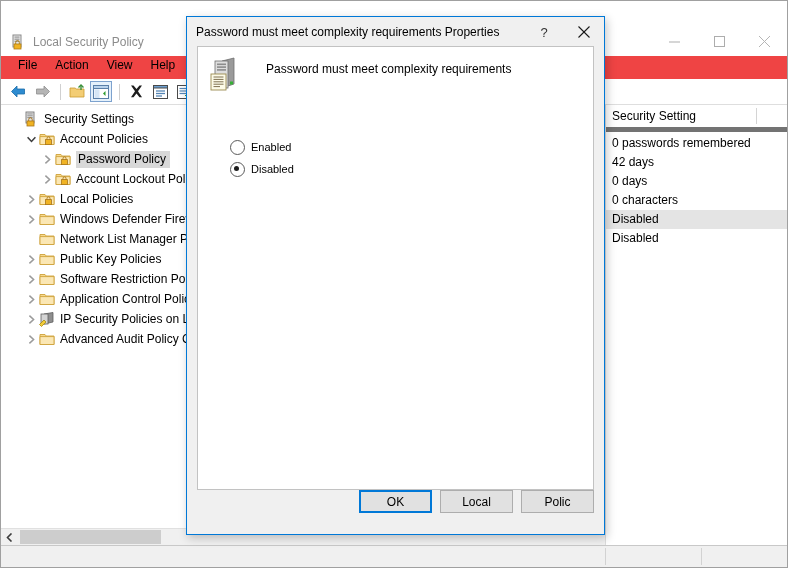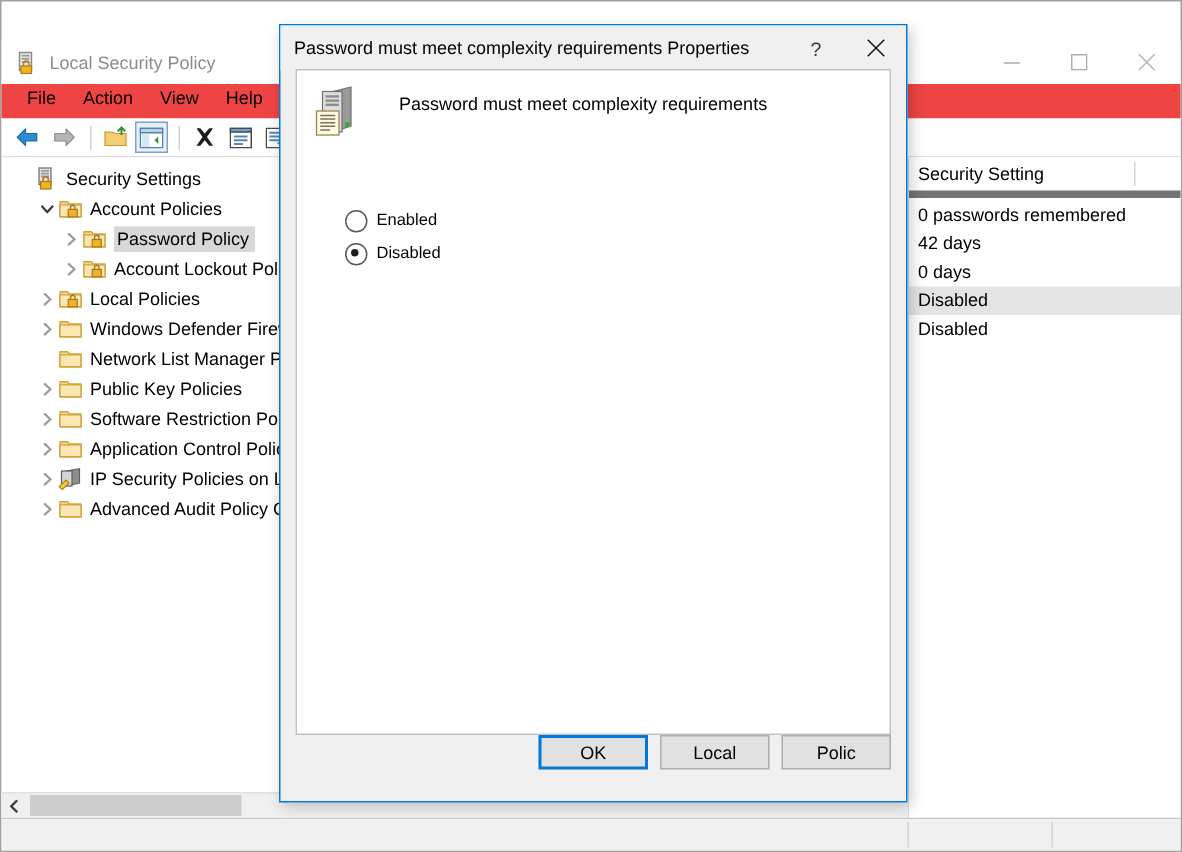--- a/index.html
+++ b/index.html
@@ -622,20 +622,21 @@
 
     <div class="list-pane">
       <div class="list-header">
         <div class="lh-col">Security Setting</div>
         <div class="lh-divider" style="left:150px;"></div>
       </div>
       <div class="list-rows" id="list-rows">
           <div class="list-row">0 passwords remembered</div>
           <div class="list-row">42 days</div>
           <div class="list-row">0 days</div>
+          <div class="list-row">0 characters</div>
           <div class="list-row selected">Disabled</div>
           <div class="list-row">Disabled</div>
         </div>
     </div>
   </div>
 
   <div class="statusbar">
     <div class="sb-cell" style="width:604px;"></div>
     <div class="sb-sep"></div>
     <div class="sb-cell" style="width:95px;"></div>

